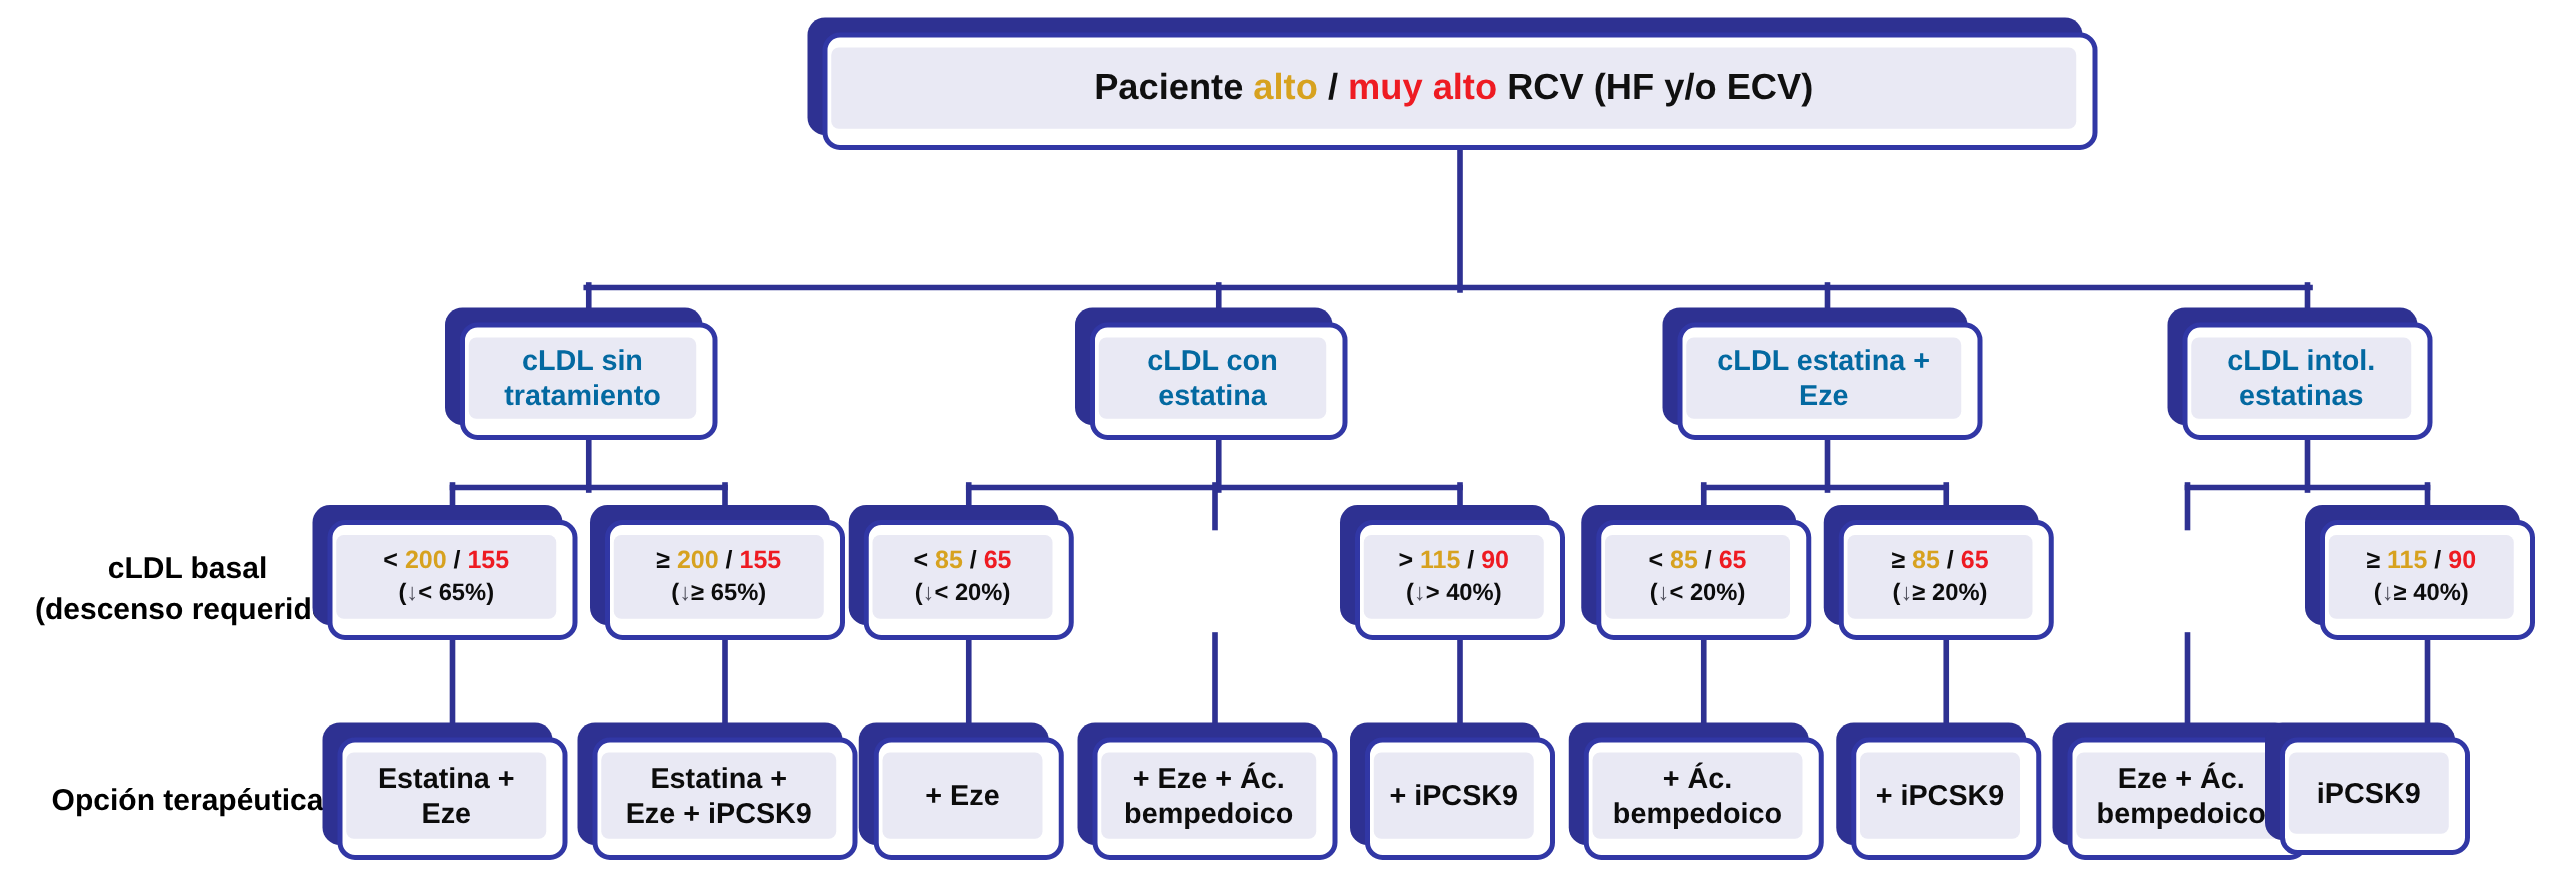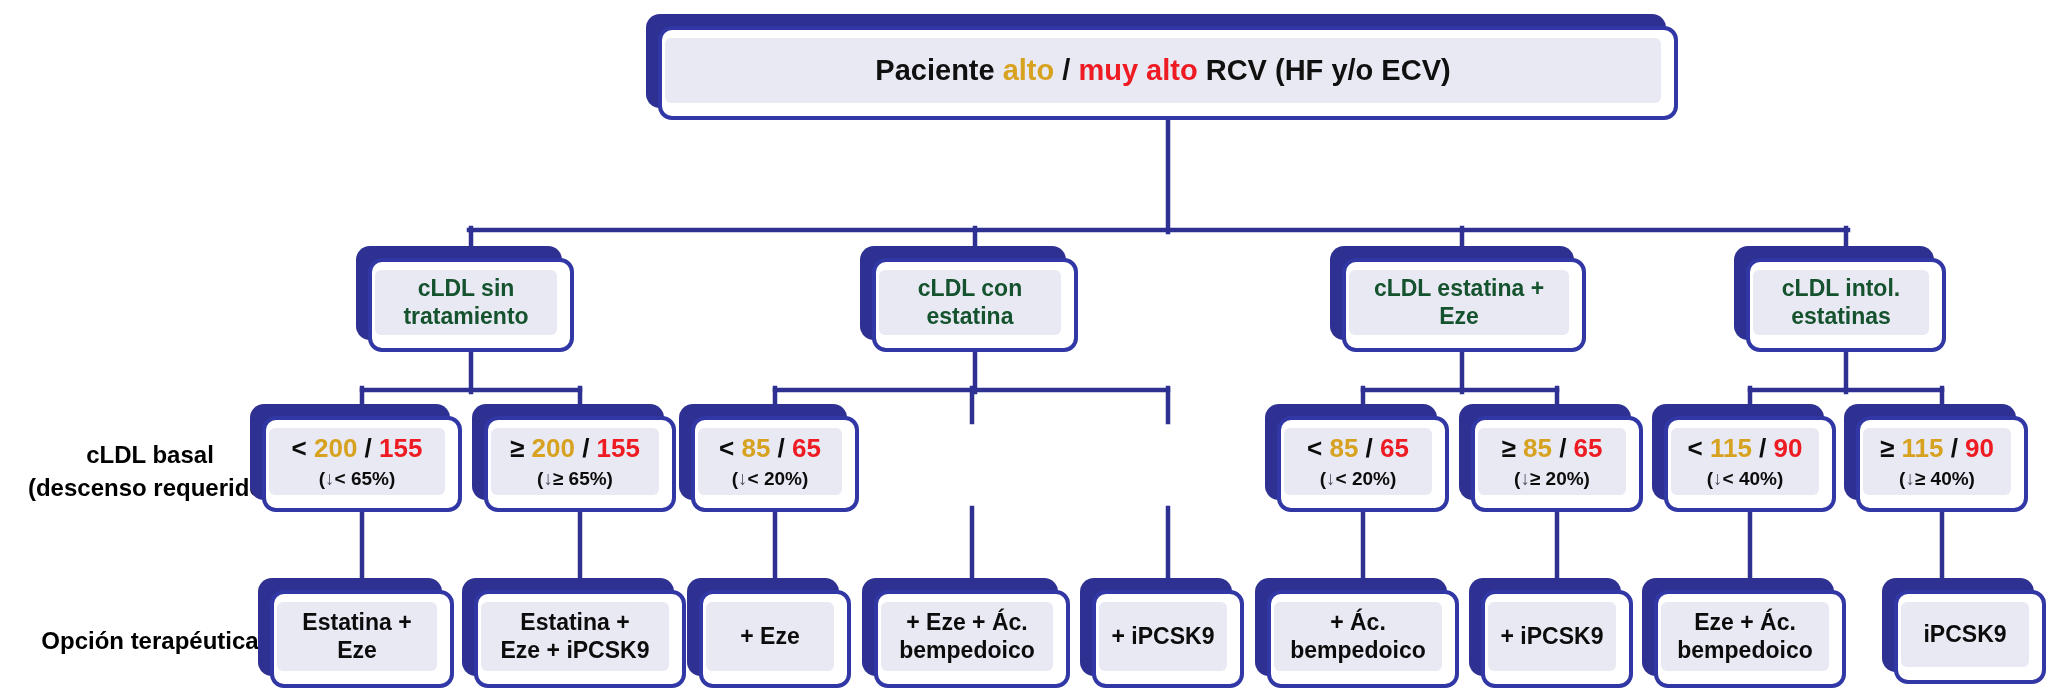--- a/index.html
+++ b/index.html
@@ -21,22 +21,22 @@
   }
   .dbox .front{
     position:absolute; left:0; top:0; width:100%; height:100%; box-sizing:border-box;
     background:#ffffff; border:4px solid var(--border,#3137a5); border-radius:14px; display:flex;
   }
   .dbox .inner{
     flex:1; margin:8px 13px 13px 3px; background:var(--box_fill,#e9e9f4); border-radius:6px;
     display:flex; flex-direction:column; justify-content:center; text-align:center;
   }
   .t-title{font-size:29px; font-weight:bold; color:#101010; white-space:pre;}
-  .t-l2{font-size:23px; font-weight:bold; color:#14532d; line-height:1.2;}
-  .l1{font-size:26px; font-weight:bold; color:#0c0c0c; white-space:pre; line-height:1.25;}
+  .t-l2{font-size:23px; font-weight:bold; color:#0369a1; line-height:1.2;}
+  .l1{font-size:20px; font-weight:bold; color:#0c0c0c; white-space:pre; line-height:1.25;}
   .l2{font-size:19px; font-weight:bold; color:#0c0c0c; white-space:pre; margin-top:3px; line-height:1.2;}
   .t-l4{font-size:23px; font-weight:bold; color:#0c0c0c; line-height:1.2;}
   .gold{color:var(--gold,#d7a21f);}
   .red{color:var(--red,#ee1b22);}
   .arr{color:#4e4e5a;}
   .side-label{position:absolute; text-align:center; font-weight:bold; color:#000000; font-size:24px; line-height:33px;}
 </style>
 </head>
 <body>
 
@@ -165,47 +165,47 @@
   </div>
   <div class="dbox" style="left:691px; top:416px; width:168px; height:96px">
     <div class="back"></div>
     <div class="front">
         <div class="inner">
       <div class="l1"><span>&lt; </span><span class="gold">85</span><span> / </span><span class="red">65</span></div>
       <div class="l2"><span>(</span><span class="arr">↓</span><span>&lt; 20%)</span></div>
     </div>
       </div>
   </div>
+  <div class="dbox" style="left:1084px; top:416px; width:168px; height:96px">
+    <div class="back"></div>
+    <div class="front">
+        <div class="inner">
+      <div class="l1"><span>&gt; </span><span class="gold">115</span><span> / </span><span class="red">90</span></div>
+      <div class="l2"><span>(</span><span class="arr">↓</span><span>&gt; 40%)</span></div>
+    </div>
+      </div>
+  </div>
   <div class="dbox" style="left:1277px; top:416px; width:172px; height:96px">
     <div class="back"></div>
     <div class="front">
         <div class="inner">
       <div class="l1"><span>&lt; </span><span class="gold">85</span><span> / </span><span class="red">65</span></div>
       <div class="l2"><span>(</span><span class="arr">↓</span><span>&lt; 20%)</span></div>
     </div>
       </div>
   </div>
   <div class="dbox" style="left:1471px; top:416px; width:172px; height:96px">
     <div class="back"></div>
     <div class="front">
         <div class="inner">
       <div class="l1"><span>≥ </span><span class="gold">85</span><span> / </span><span class="red">65</span></div>
       <div class="l2"><span>(</span><span class="arr">↓</span><span>≥ 20%)</span></div>
     </div>
       </div>
   </div>
-  <div class="dbox" style="left:1664px; top:416px; width:172px; height:96px">
-    <div class="back"></div>
-    <div class="front">
-        <div class="inner">
-      <div class="l1"><span>&lt; </span><span class="gold">115</span><span> / </span><span class="red">90</span></div>
-      <div class="l2"><span>(</span><span class="arr">↓</span><span>&lt; 40%)</span></div>
-    </div>
-      </div>
-  </div>
   <div class="dbox" style="left:1856px; top:416px; width:172px; height:96px">
     <div class="back"></div>
     <div class="front">
         <div class="inner">
       <div class="l1"><span>≥ </span><span class="gold">115</span><span> / </span><span class="red">90</span></div>
       <div class="l2"><span>(</span><span class="arr">↓</span><span>≥ 40%)</span></div>
     </div>
       </div>
   </div>
 
@@ -290,21 +290,21 @@
     <div class="back"></div>
     <div class="front">
         <div class="inner">
       <div class="t-l4">
             <div>Eze + Ác.</div>
             <div>bempedoico</div>
           </div>
     </div>
       </div>
   </div>
-  <div class="dbox" style="left:1894px; top:590px; width:152px; height:94px">
+  <div class="dbox" style="left:1824px; top:590px; width:152px; height:94px">
     <div class="back"></div>
     <div class="front">
         <div class="inner">
       <div class="t-l4">
             <div>iPCSK9</div>
             <div></div>
           </div>
     </div>
       </div>
   </div>

